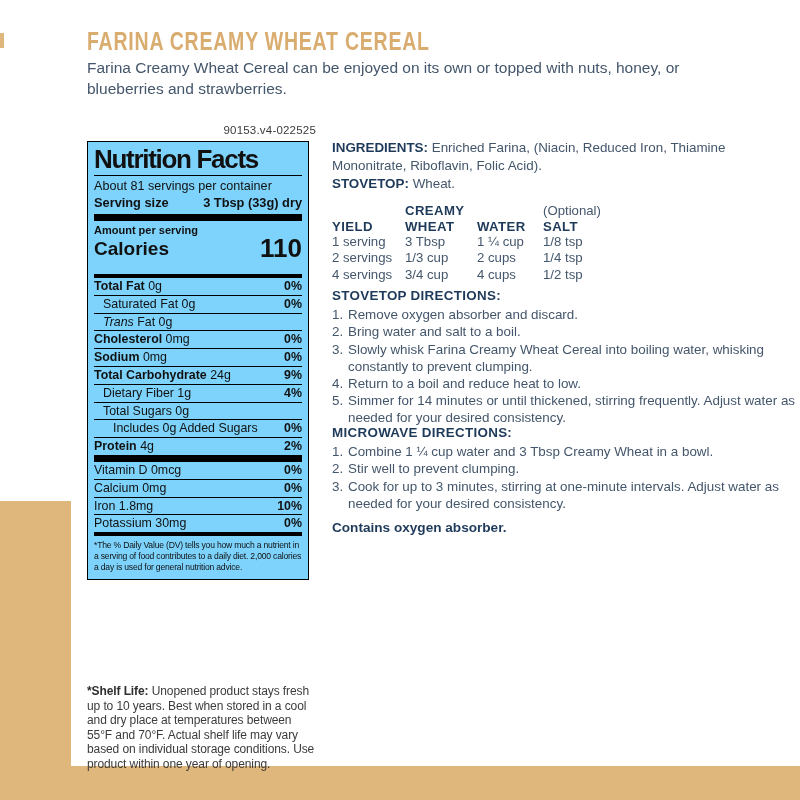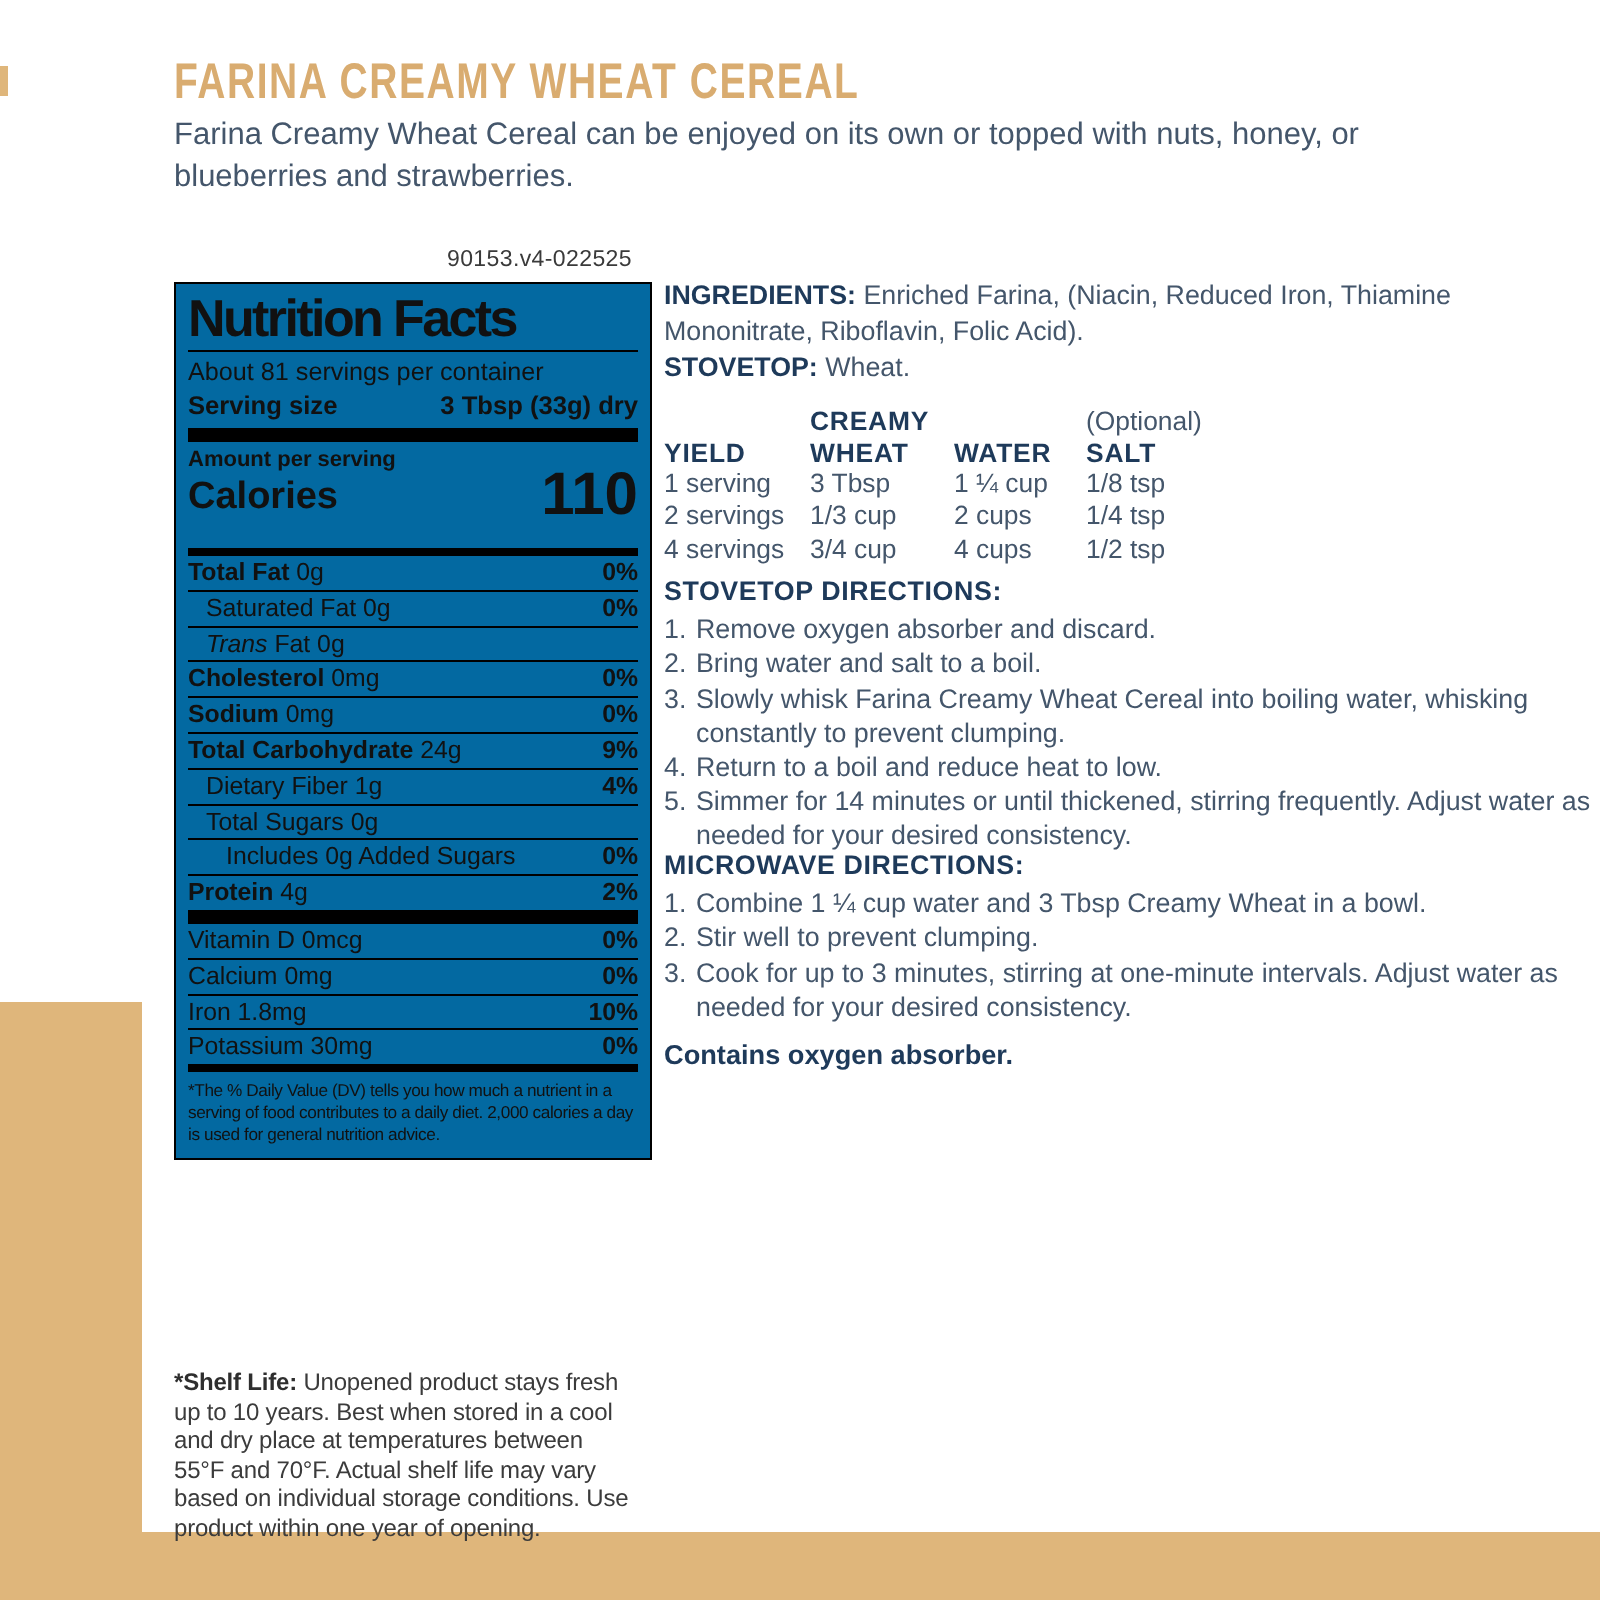--- a/index.html
+++ b/index.html
@@ -20,32 +20,32 @@
     left:87px;top:27px;font-size:25px;font-weight:bold;letter-spacing:1px;
     color:#D9AC70;transform:scaleX(0.78);transform-origin:left top;white-space:nowrap;
   }
   .page-desc{left:87px;top:58px;width:645px;font-size:15.5px;line-height:20.5px;color:#44566B;}
 
   
   .product-code{left:87px;top:124px;width:229px;text-align:right;font-size:11.5px;color:#3A3A3A;letter-spacing:.2px;}
 
   
   .nfl{
-    left:87px;top:141px;width:239px;box-sizing:border-box;border:1.5px solid #000;
-    background:#0369a1;color:#111;padding:4px 6px 6px 6px;
+    left:87px;top:141px;width:222px;box-sizing:border-box;border:1.5px solid #000;
+    background:#7dd3fc;color:#111;padding:4px 6px 6px 6px;
   }
   .nf-title{font-size:26px;line-height:26px;font-weight:bold;letter-spacing:-1.3px;padding-bottom:3px;border-bottom:1px solid #000;}
   .nf-servings{font-size:12.6px;padding:3px 0 1px;}
   .nf-ss{display:flex;justify-content:space-between;font-size:12.8px;font-weight:bold;padding:1px 0 4px;}
   .bar7{height:7px;background:#000;}
   .bar4{height:4px;background:#000;}
   .nf-aps{font-size:11px;font-weight:bold;padding-top:3px;}
   .nf-cal{display:flex;justify-content:space-between;align-items:flex-end;border-bottom:4px solid #000;padding-bottom:14px;}
   .nf-cal .cl{font-size:19px;font-weight:bold;line-height:22px;}
-  .nf-cal .cv{font-size:30px;font-weight:bold;line-height:24px;}
+  .nf-cal .cv{font-size:26px;font-weight:bold;line-height:24px;}
   .nf-dv{font-size:10.3px;font-weight:bold;text-align:right;padding:3px 0;border-bottom:1px solid #000;}
   .nf-row{display:flex;justify-content:space-between;font-size:12.4px;line-height:12.4px;padding:2px 0 2.4px;border-bottom:1px solid #000;}
   .nf-rows .nf-row:last-child, .nf-micros .nf-row:last-child{border-bottom:none;}
   .nf-row .pct{font-weight:bold;}
   .ind1{padding-left:9px;}
   .ind2{padding-left:19px;}
   .nf-foot{font-size:8.6px;line-height:10.8px;letter-spacing:-.2px;padding-top:4px;}
 
   
   .rc{color:#44566B;font-size:13.4px;}

